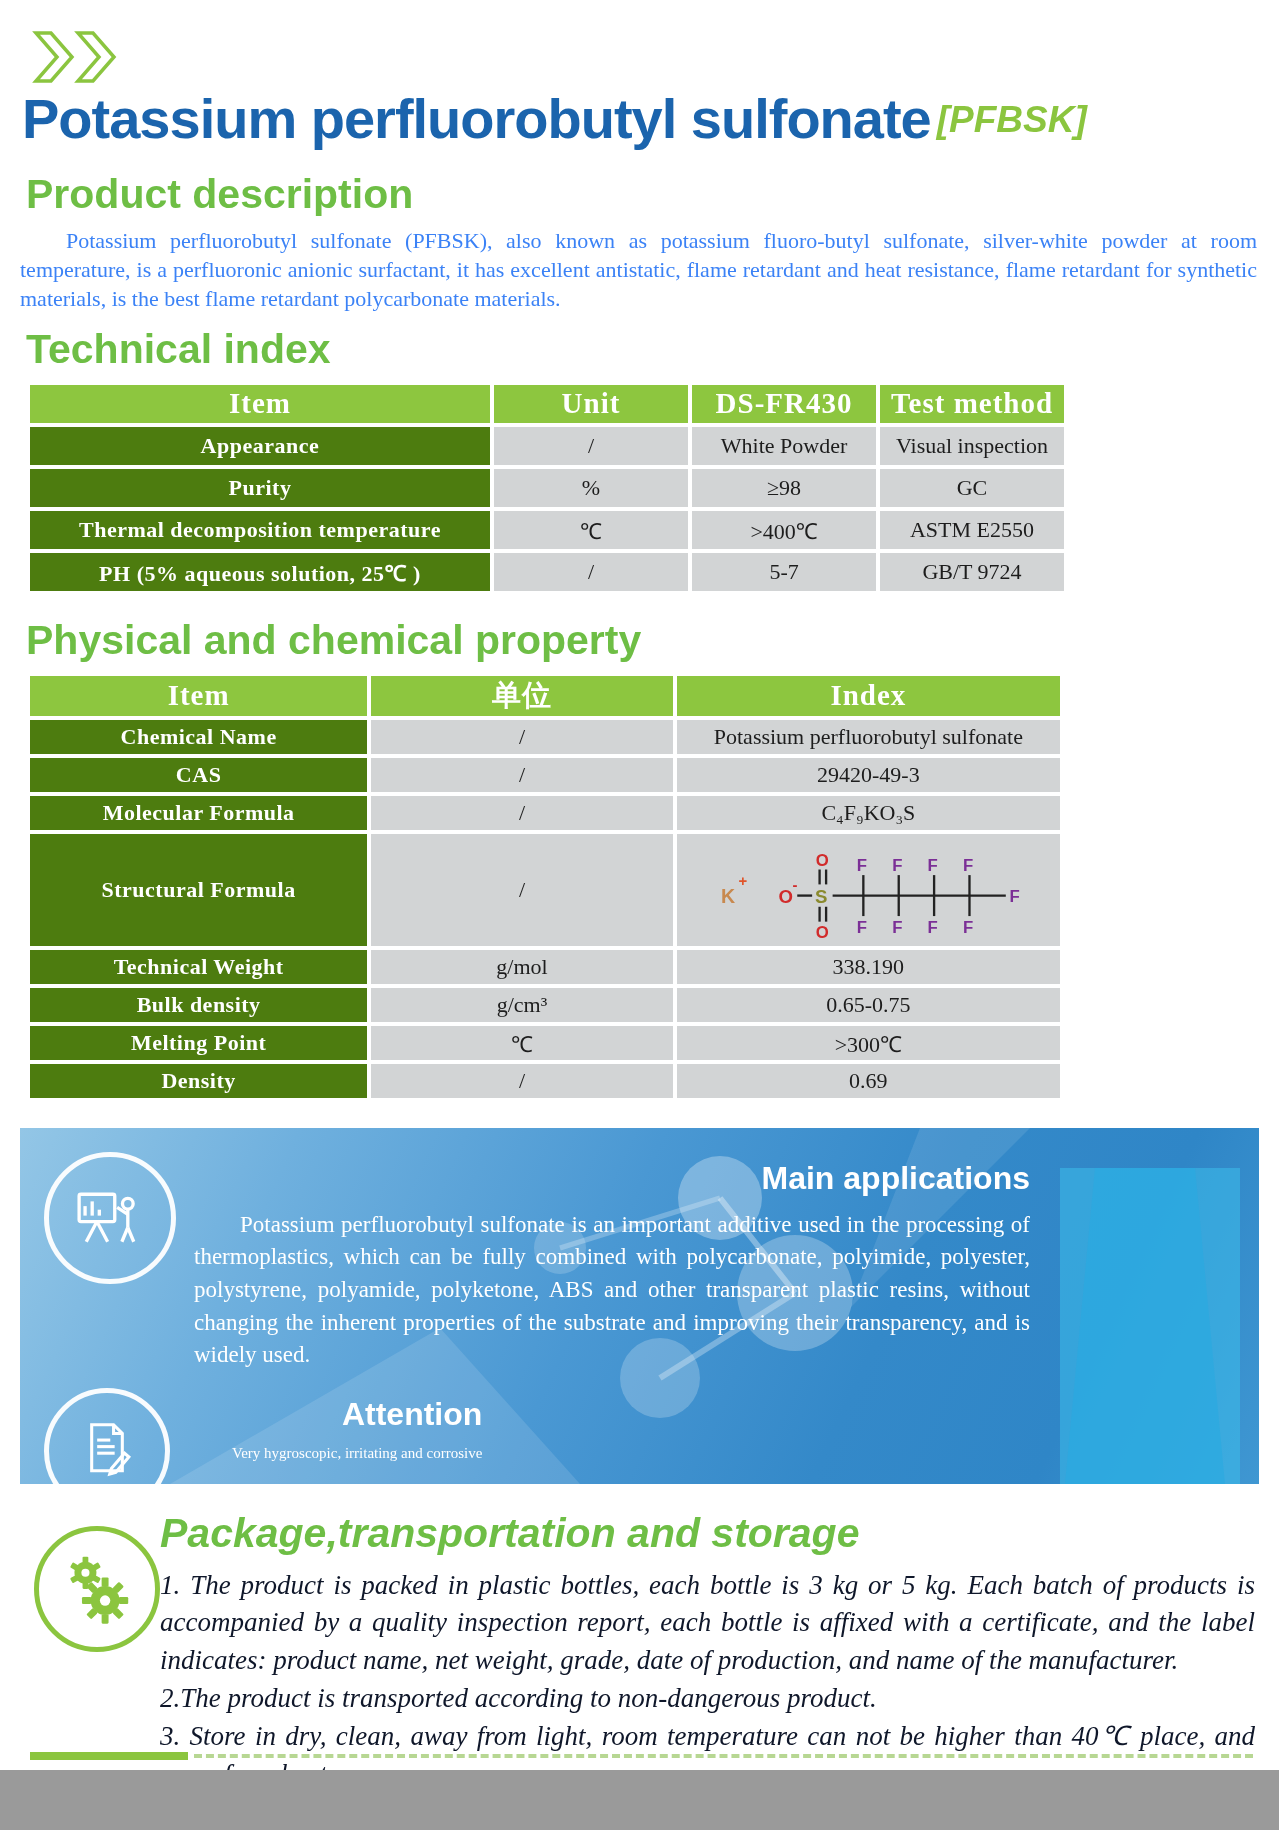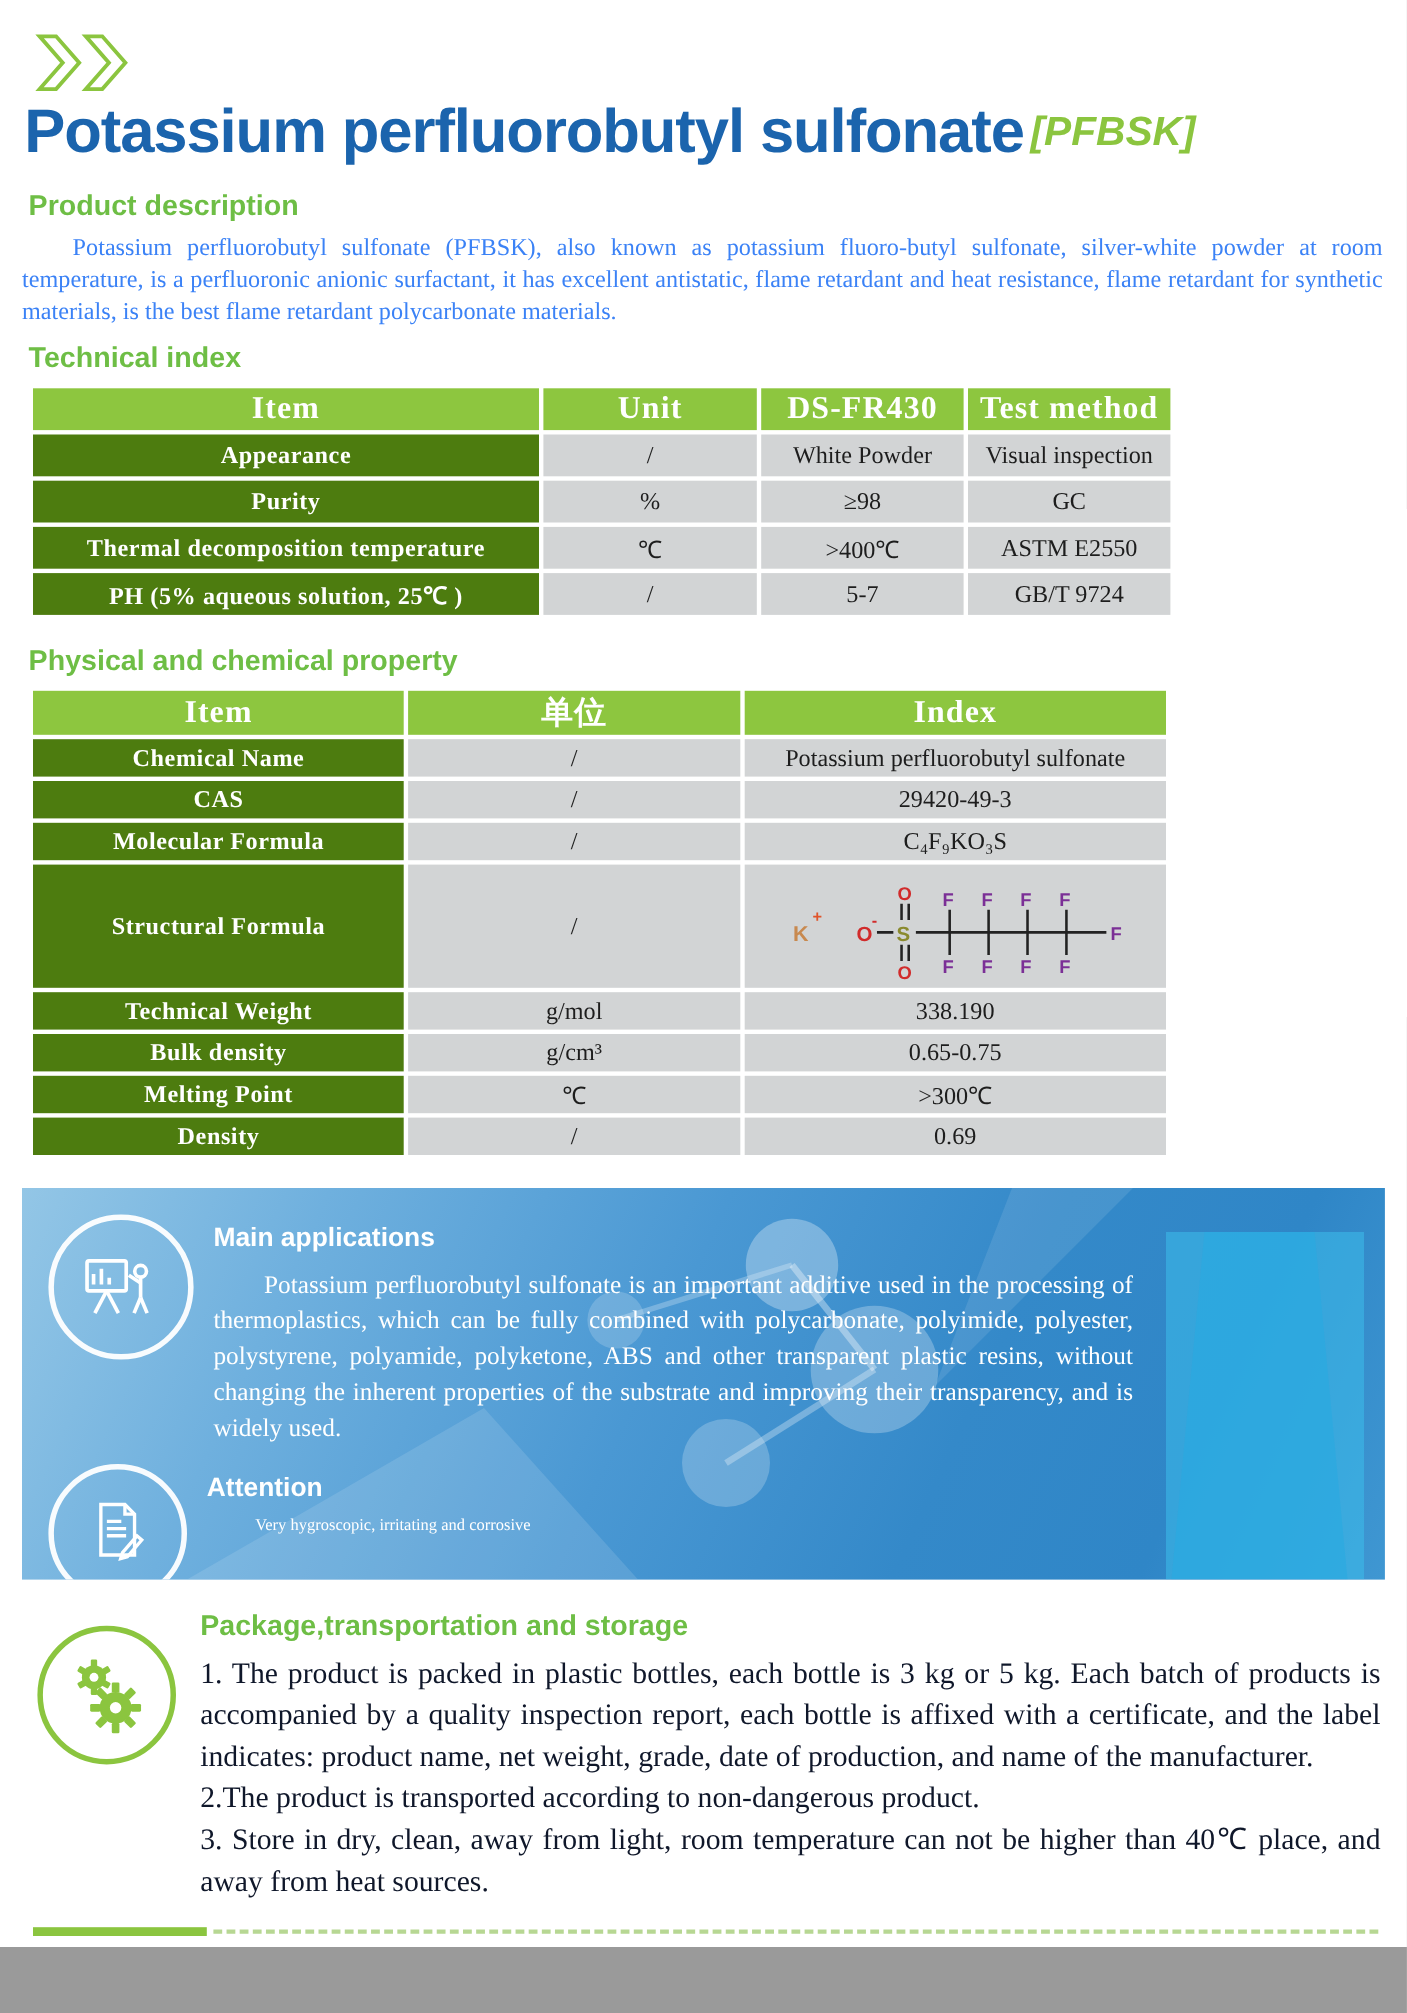--- a/index.html
+++ b/index.html
@@ -18,21 +18,21 @@
     line-height:1.05; white-space:nowrap;
   }
   h1.title .tag {
     font-size:37px; color:#8bc53f; font-style:italic; font-weight:600;
     letter-spacing:0; margin-left:6px; vertical-align:6px;
   }
 
   
   h2.green {
     font-family:"Liberation Sans", sans-serif; font-weight:bold;
-    font-size:26px; color:#6ebe45; margin:22px 0 8px 26px; letter-spacing:0;
+    font-size:41px; color:#6ebe45; margin:22px 0 8px 26px; letter-spacing:0;
   }
   h2.green.tight { margin-top:12px; }
 
   p.desc {
     margin:0 22px 0 20px; font-size:22px; line-height:1.33;
     text-align:justify; text-indent:46px; color:#3b82f6;
   }
 
   
   table.spec {
@@ -66,31 +66,31 @@
   .hero-inner { position:relative; padding:24px 40px 0 24px; }
   .hero-block { display:flex; gap:18px; }
   .hero-block + .hero-block { margin-top:16px; }
   .circle-icon {
     flex:none; width:132px; height:132px; border-radius:50%;
     border:5px solid rgba(255,255,255,0.95);
     display:flex; align-items:center; justify-content:center;
   }
   .hero h3 {
     font-family:"Liberation Sans", sans-serif; font-weight:bold;
-    font-size:24px; margin:8px 0 12px 0; color:#ffffff;
+    font-size:32px; margin:8px 0 12px 0; color:#ffffff;text-align:right;
   }
   .hero p.apps {
     width:836px; font-size:23px; line-height:1.42; text-align:justify;
     text-indent:46px; color:#ffffff;
   }
   .hero .attention-block .circle-icon { width:126px; height:126px; }
   .hero p.attn { font-size:15px; margin:2px 0 12px 44px; color:#ffffff; }
 
   
-  .package { display:flex; gap:22px; margin:26px 24px 0 34px; }
+  .package { display:flex; margin:26px 24px 0 34px;font-style:italic; }
   .package .circle-icon { width:126px; height:126px; border-color:#8bc53f; margin-top:16px; }
   .package h2.green { margin:0 0 10px 0; }
   .package p {
     font-size:27px; line-height:1.4; text-align:justify; color:#0f172a;
   }
 
   
   .footer {
     position:absolute; left:30px; right:26px; top:1752px;
     display:flex; align-items:center;

